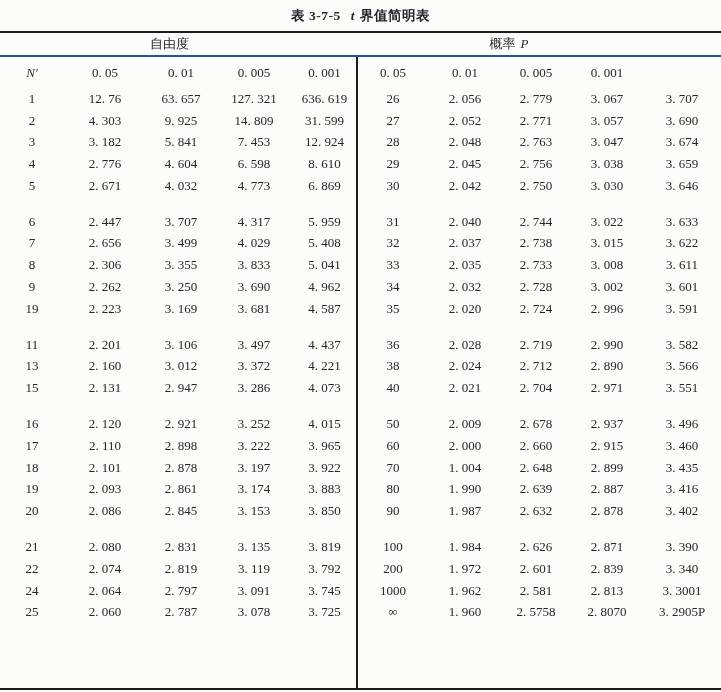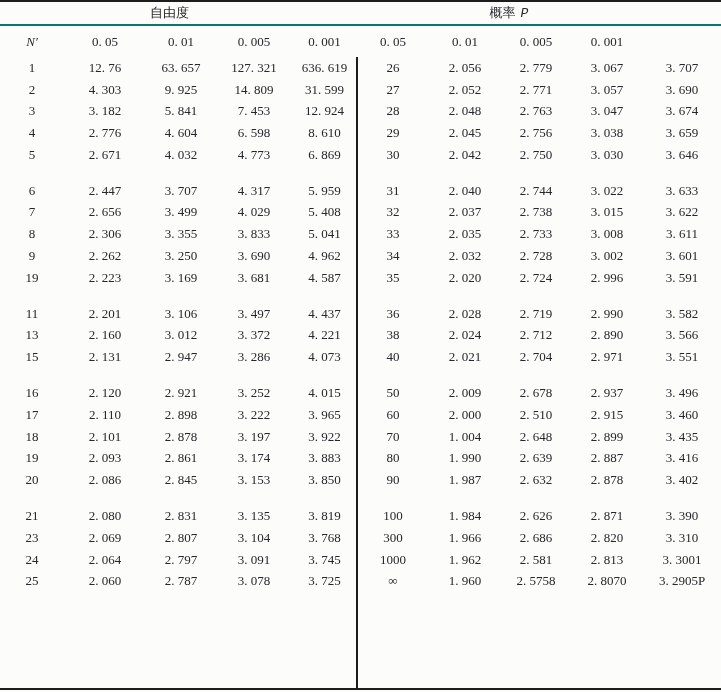--- a/index.html
+++ b/index.html
@@ -15,26 +15,26 @@
     height:31px;
     display:flex;align-items:center;justify-content:center;
     font-size:13.5px;font-weight:bold;
     letter-spacing:0.5px;
   }
   .title .t-var{font-style:italic;margin:0 5px 0 10px;}
   .group-row{
     display:grid;grid-template-columns:357px 364px;
     height:22px;
     border-top:2px solid #1c1c1c;
-    border-bottom:2px solid #0f766e;
+    border-bottom:2px solid #1d4ed8;
     font-size:13px;
   }
   .group-cell{display:flex;align-items:center;justify-content:center;}
   .group-cell.gleft{padding-right:18px;}
-  .group-cell.gright{padding-right:60px;font-family:Liberation Mono, monospace;}
+  .group-cell.gright{padding-right:60px;}
   .group-cell .p-var{font-style:italic;margin-left:5px;}
   .hdr-row{
     display:grid;
     grid-template-columns:64px 82px 70px 76px 65px 72px 72px 70px 72px 78px;
     height:31px;
     align-items:center;
     font-size:13px;
   }
   .hdr-row span{text-align:center;}
   .n-hdr{font-style:italic;}
@@ -52,20 +52,25 @@
   }
   .v-divider{
     position:absolute;left:356px;top:57px;width:2px;height:633px;background:#1c1c1c;
   }
 </style>
 </head>
 <body>
 
 <div class="page">
 
+  <div class="title">
+    <span>表 3-7-5</span>
+    <span class="t-var">t</span>
+    <span>界值简明表</span>
+  </div>
 
   <div class="group-row">
     <div class="group-cell gleft">
       <span>自由度</span>
     </div>
     <div class="group-cell gright">
       <span>概率</span>
       <span class="p-var">P</span>
     </div>
   </div>
@@ -256,21 +261,21 @@
         <span>3. 496</span>
       </div>
       <div class="row">
         <span>17</span>
         <span>2. 110</span>
         <span>2. 898</span>
         <span>3. 222</span>
         <span>3. 965</span>
         <span>60</span>
         <span>2. 000</span>
-        <span>2. 510</span>
+        <span>2. 660</span>
         <span>2. 915</span>
         <span>3. 460</span>
       </div>
       <div class="row">
         <span>18</span>
         <span>2. 101</span>
         <span>2. 878</span>
         <span>3. 197</span>
         <span>3. 922</span>
         <span>70</span>
@@ -310,30 +315,30 @@
         <span>2. 831</span>
         <span>3. 135</span>
         <span>3. 819</span>
         <span>100</span>
         <span>1. 984</span>
         <span>2. 626</span>
         <span>2. 871</span>
         <span>3. 390</span>
       </div>
       <div class="row">
-        <span>23</span>
-        <span>2. 069</span>
-        <span>2. 807</span>
-        <span>3. 104</span>
-        <span>3. 768</span>
-        <span>300</span>
-        <span>1. 966</span>
-        <span>2. 686</span>
-        <span>2. 820</span>
-        <span>3. 310</span>
+        <span>22</span>
+        <span>2. 074</span>
+        <span>2. 819</span>
+        <span>3. 119</span>
+        <span>3. 792</span>
+        <span>200</span>
+        <span>1. 972</span>
+        <span>2. 601</span>
+        <span>2. 839</span>
+        <span>3. 340</span>
       </div>
       <div class="row">
         <span>24</span>
         <span>2. 064</span>
         <span>2. 797</span>
         <span>3. 091</span>
         <span>3. 745</span>
         <span>1000</span>
         <span>1. 962</span>
         <span>2. 581</span>

